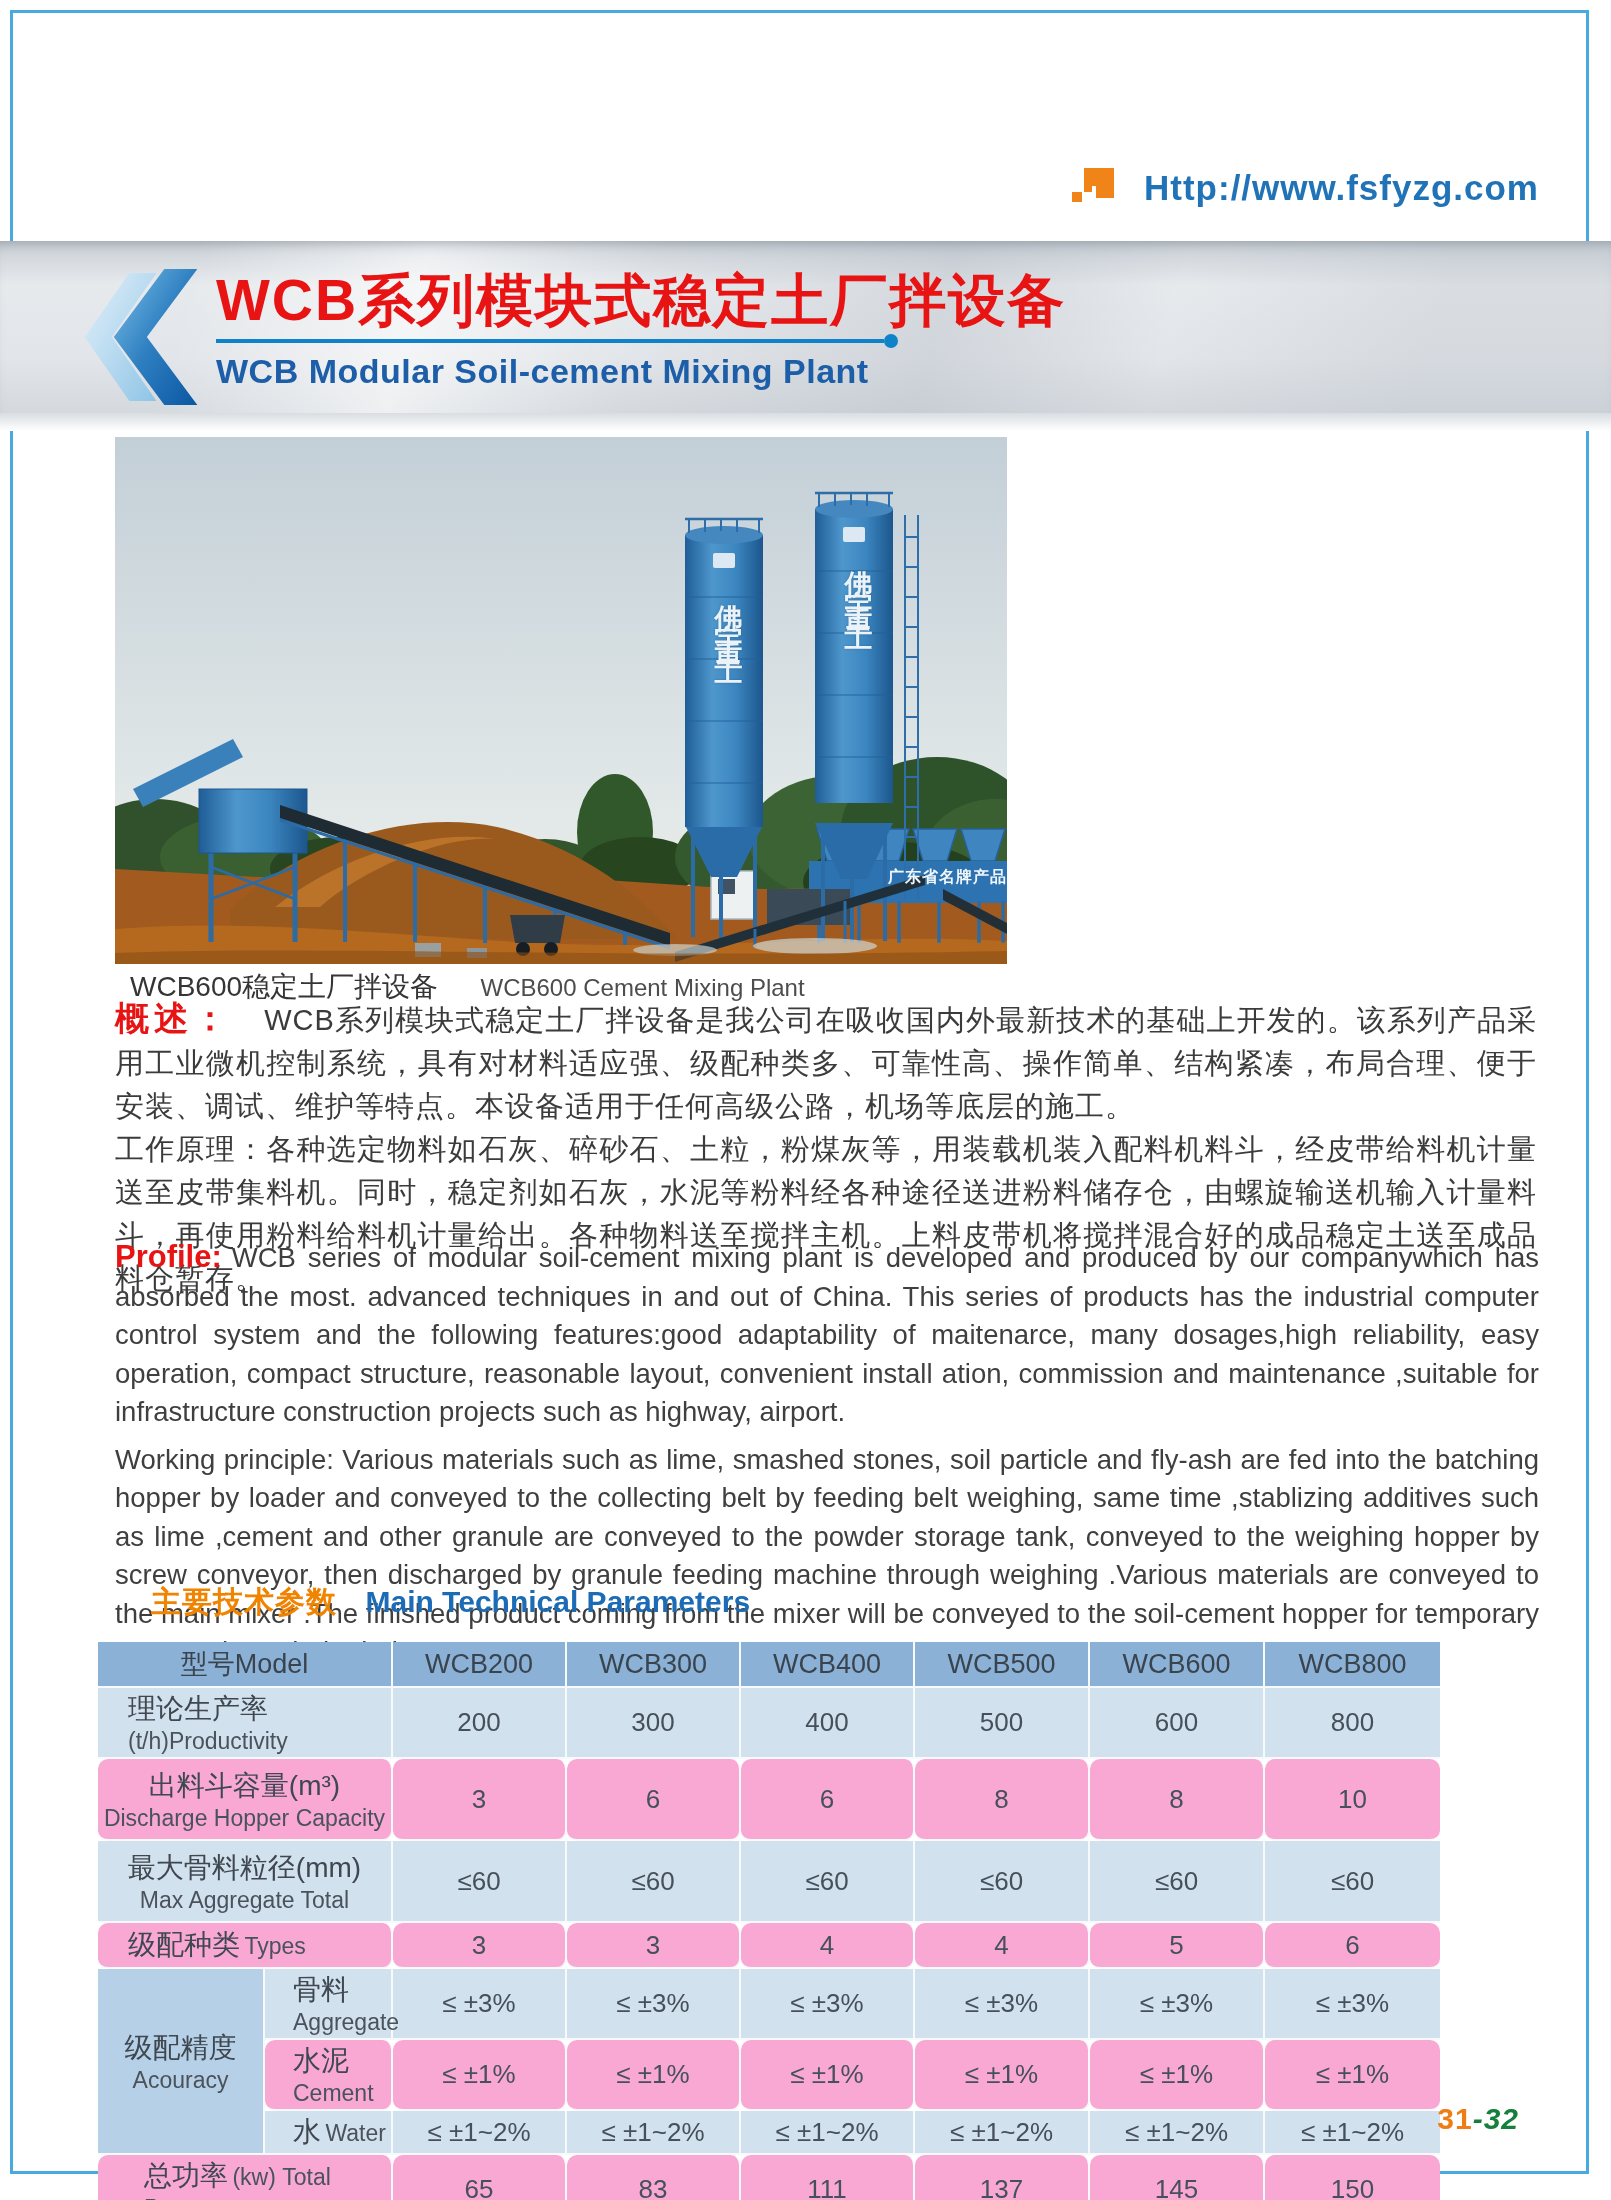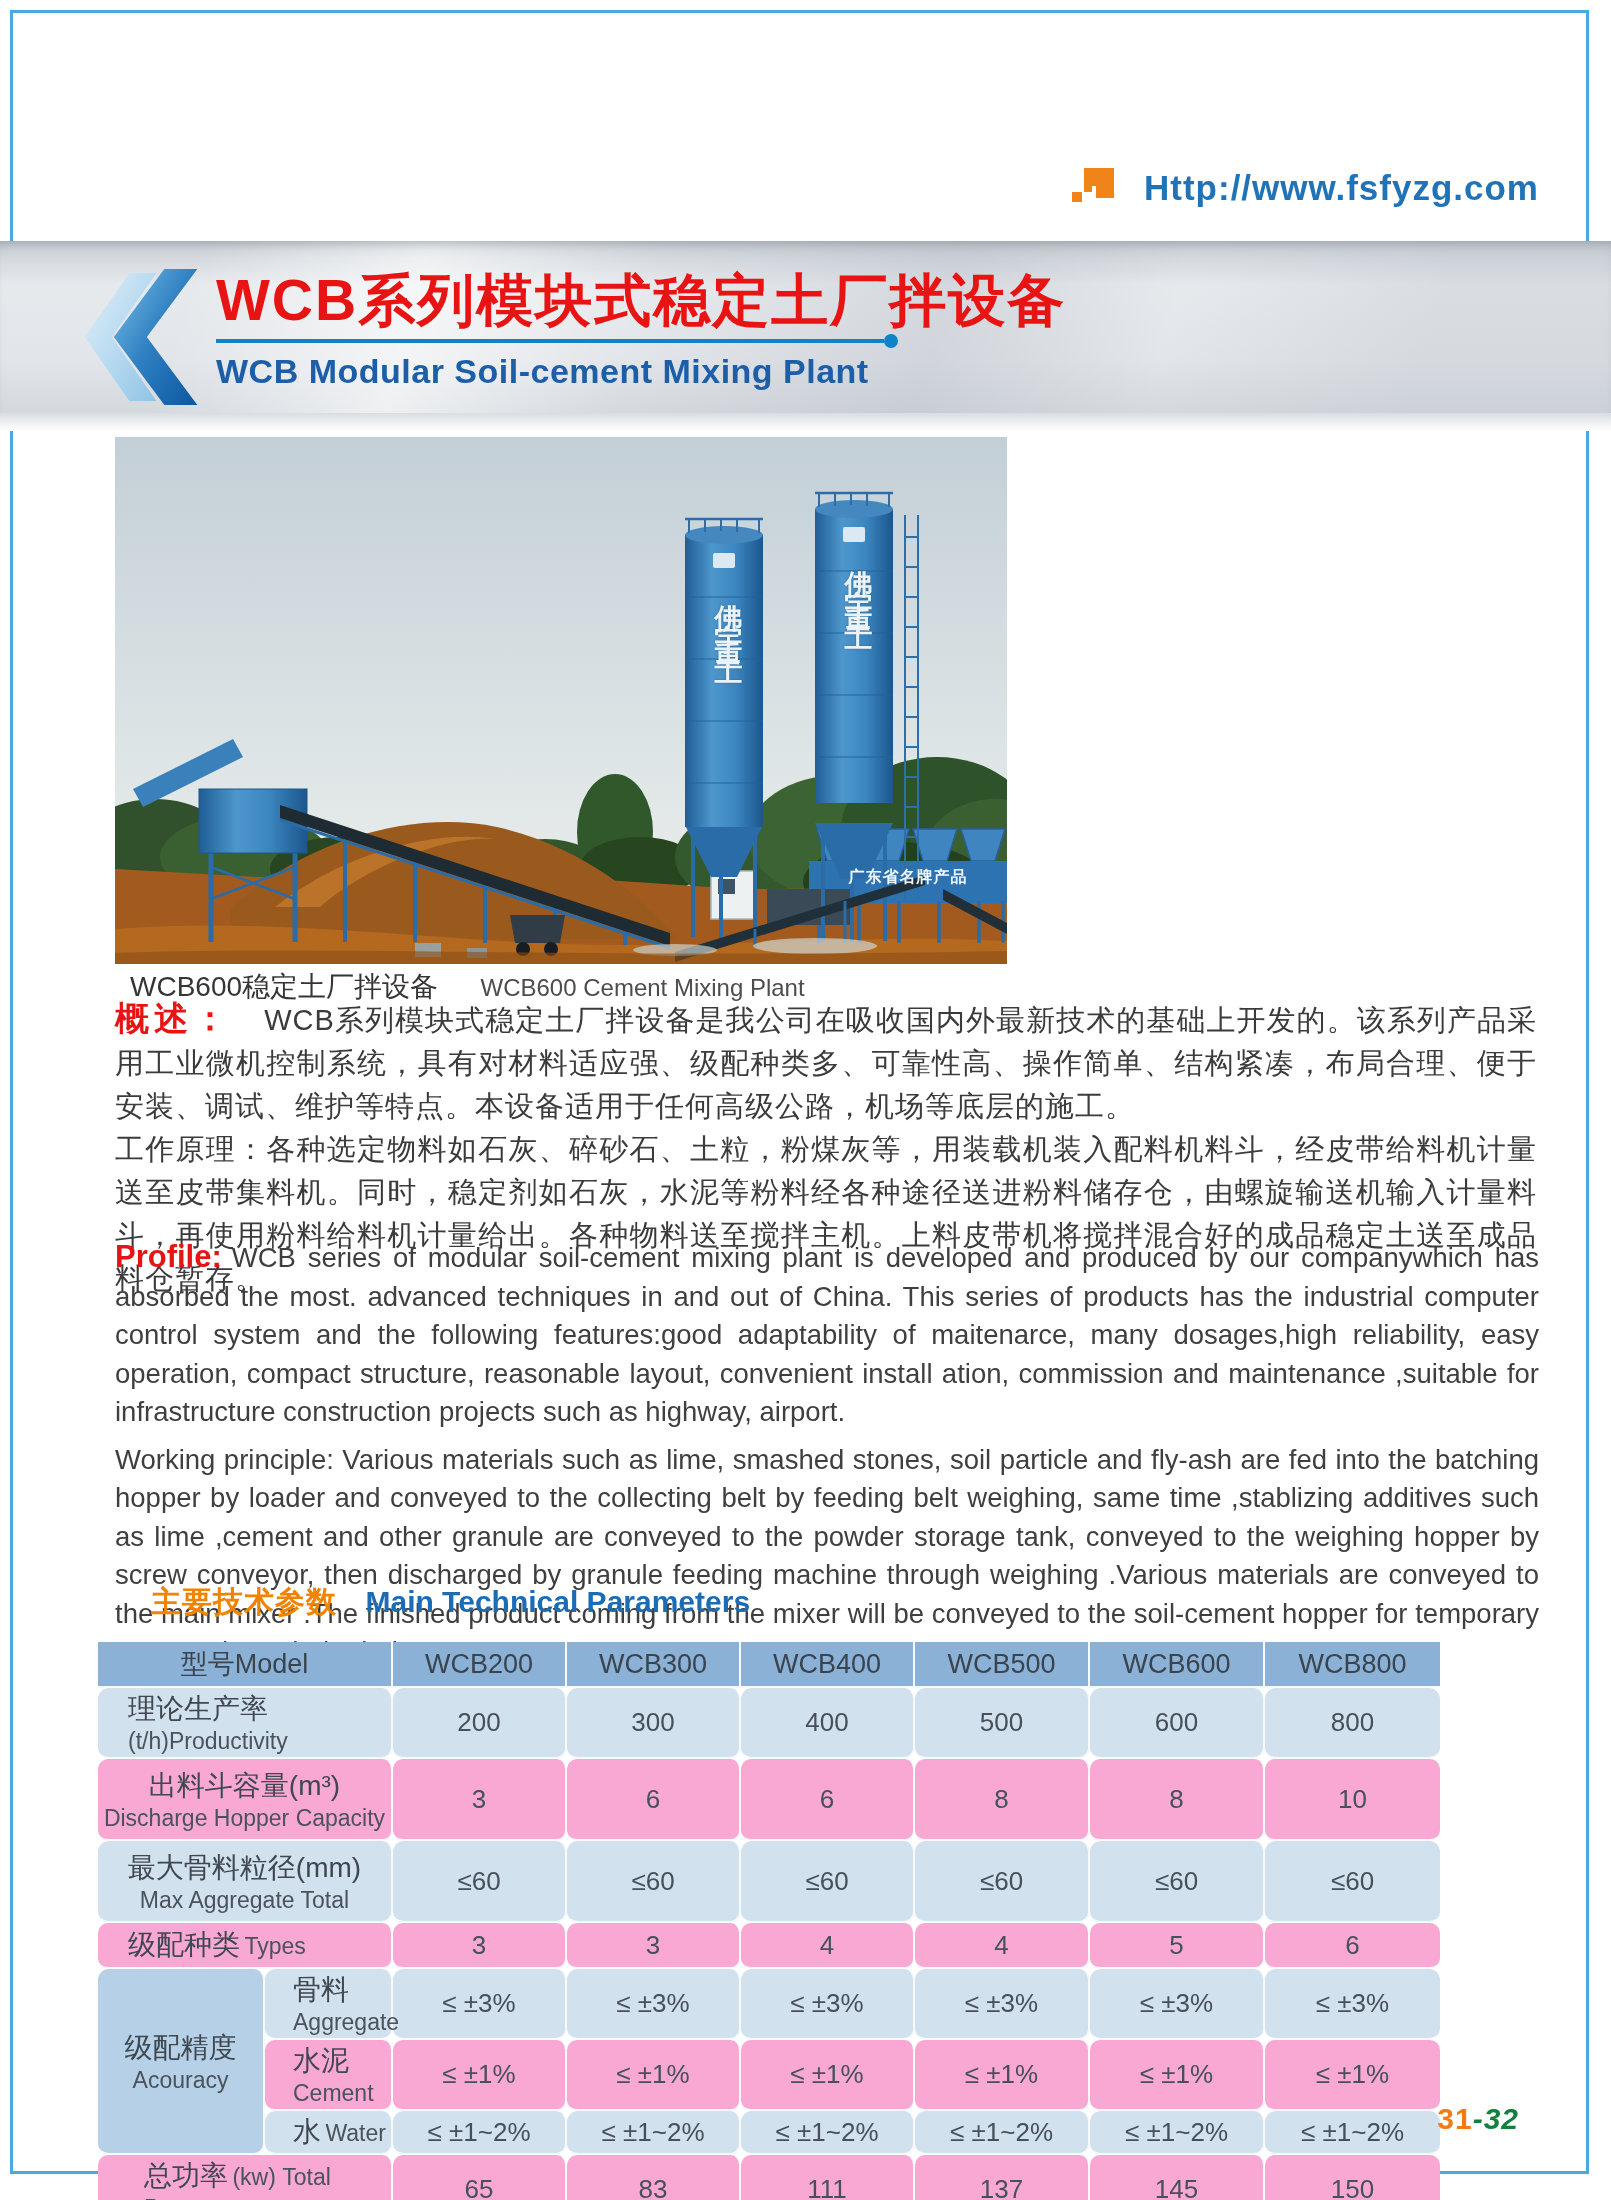--- a/index.html
+++ b/index.html
@@ -29,21 +29,21 @@
   .title-rule .dot{position:absolute;right:-14px;top:-5px;width:14px;height:14px;border-radius:50%;background:#0f82c8;}
   .title-en{margin-top:9px;font-size:34px;font-weight:bold;color:#1d5ea8;letter-spacing:0.5px;}
 
   
   .photo{position:absolute;left:115px;top:437px;width:892px;height:527px;overflow:hidden;}
   .photo svg{position:absolute;left:0;top:0;width:100%;height:100%;}
   .silo-text{position:absolute;writing-mode:vertical-rl;text-orientation:upright;
              color:#ecf3f8;font-weight:bold;font-size:28px;letter-spacing:18px;text-shadow:0 0 2px rgba(20,60,100,.4);}
   .silo-text.silo1{left:594px;top:146px;}
   .silo-text.silo2{left:724px;top:112px;}
-  .batcher-text{position:absolute;left:694px;top:430px;width:198px;text-align:center;
+  .batcher-text{position:absolute;left:694px;top:430px;width:198px;text-align:right;
                 color:#f0f6fa;font-size:16px;font-weight:bold;letter-spacing:1px;}
 
   
   .caption{position:absolute;left:130px;top:968px;white-space:nowrap;}
   .cap-cn{font-size:28px;color:#353535;}
   .cap-en{font-size:24px;color:#4d4d4d;margin-left:38px;}
 
   
   .cn-block{position:absolute;left:115px;top:997px;width:1422px;text-align:justify;
             font-size:29px;line-height:43px;color:#3b3b3b;letter-spacing:1px;}
@@ -62,21 +62,21 @@
   .pt-cn{font-size:30px;font-weight:bold;color:#f08300;letter-spacing:1px;margin-left:36px;}
   .pt-en{font-size:30px;font-weight:bold;color:#1b6cb5;margin-left:24px;}
 
   
   .params-table{position:absolute;left:98px;top:1642px;width:1342px;
                 border-collapse:separate;border-spacing:0;table-layout:fixed;}
   .params-table td{border-right:2px solid #f7fafc;border-bottom:2px solid #f7fafc;
                    vertical-align:middle;padding:2px 0;}
   .params-table tr td:last-child{border-right:none;}
   .hdr td{background:#8cb1d6;color:#39444e;font-size:27px;height:40px;text-align:center;}
-  .r-light td{background:#d2e1ee;border-radius:11px;}
+  .r-light td{background:#d2e1ee;}
   .r-mid td{background:#f9a8d4;border-radius:10px;}
   td.group{background:#b6d1e7 !important;}
   .val{text-align:center;font-size:26px;color:#46505a;}
   .lab-cn{font-size:28px;color:#3f4750;}
   .lab-en{font-size:23px;color:#4a525c;}
   .lab.c2{text-align:center;}
   .lab.pl30{padding-left:30px;}
   .lab.pl40{padding-left:46px;}
   .lab.sub{padding-left:28px;margin-left:13px;}
   .h56{height:56px;} .h76{height:76px;} .h40{height:40px;} .h38{height:38px;} .h60{height:62px;}

